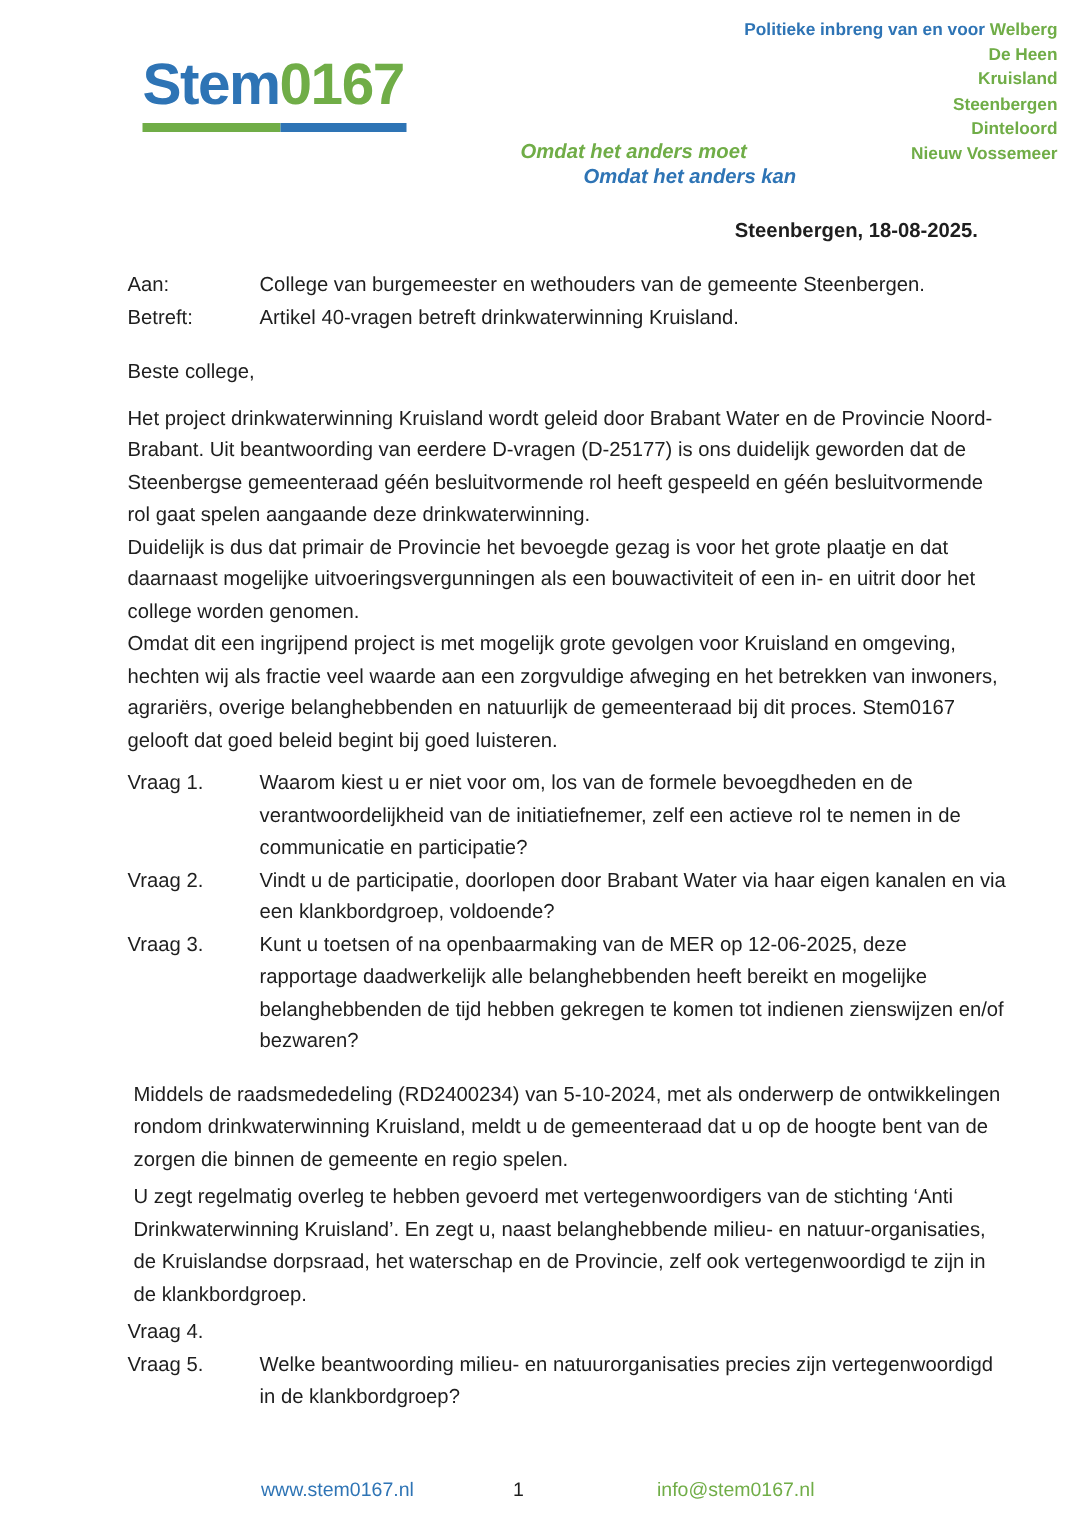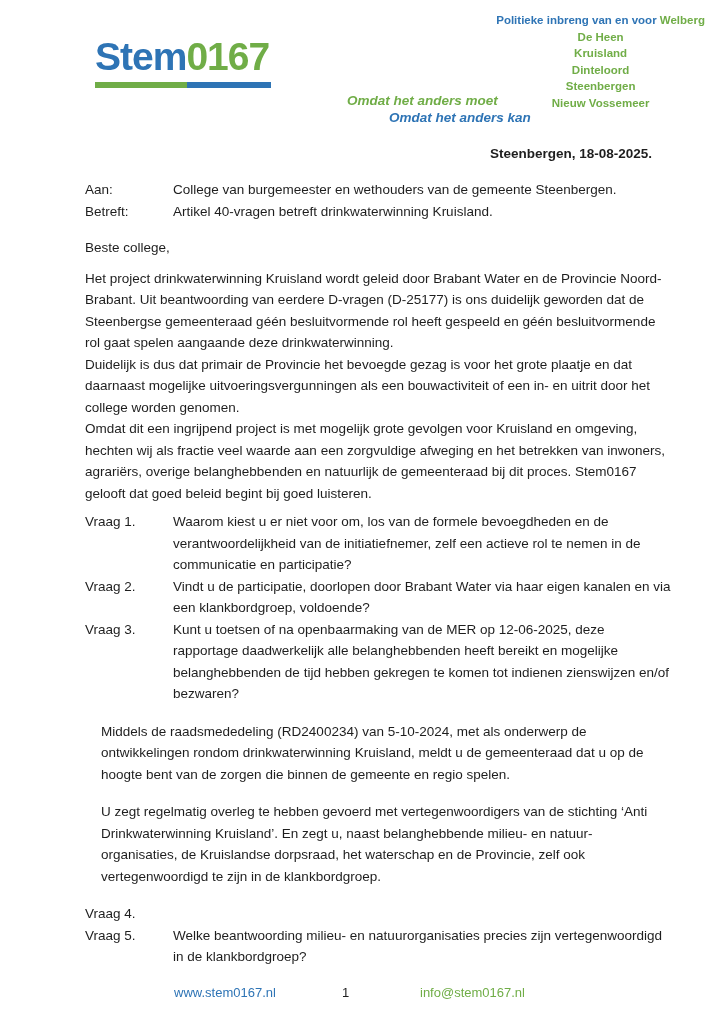--- a/index.html
+++ b/index.html
@@ -23,68 +23,68 @@
   .logo-text{font-size:39px;font-weight:700;line-height:1.1;letter-spacing:-1px;white-space:nowrap;}
   .logo-stem{color:var(--blue);}
   .logo-num{color:var(--green);}
   .logo-bar{display:flex;height:6px;margin-top:3px;width:176px;}
   .logo-bar .seg-g{width:52%;background:var(--green);}
   .logo-bar .seg-b{width:48%;background:var(--blue);}
 
   .region{position:absolute;top:12px;right:19px;text-align:right;
           font-size:11.5px;font-weight:700;line-height:16.5px;}
   .region .prefix{color:var(--blue);}
-  .region .village{color:var(--green);text-align:center;}
+  .region .village{color:var(--green);}
 
   .tagline{position:absolute;left:347px;top:92px;font-size:13.5px;font-weight:700;
            font-style:italic;line-height:17px;white-space:nowrap;}
   .tagline .t1{color:var(--green);}
   .tagline .t2{color:var(--blue);margin-left:42px;}
 
   .dateline{position:absolute;top:146px;right:72px;font-size:13.5px;font-weight:bold;}
 
   
   .body-content{position:absolute;left:85px;top:179px;width:588px;
                 font-size:13.5px;line-height:21.5px;}
   .meta-row{display:grid;grid-template-columns:88px 1fr;}
   .salutation{margin-top:15px;}
   .intro{margin-top:9px;}
   .intro p{margin:0;}
   .q-block-1{margin-top:7px;}
   .q-row{display:grid;grid-template-columns:88px 1fr;}
   .q-row .q-text div{margin:0;}
   .middle{margin-top:14px;}
-  .middle p{margin:16px;}
+  .middle p{margin:4px;}
   .q-block-2{margin-top:4px;}
 
   
   .footer{position:absolute;left:0;top:985px;width:626px;height:20px;font-size:13px;}
   .footer .website{position:absolute;left:174px;color:var(--blue);text-decoration:none;cursor:pointer;}
   .footer .pageno{position:absolute;left:342px;color:var(--ink);}
-  .footer .email{position:absolute;left:420px;color:var(--green);text-decoration:none;cursor:pointer;}
+  .footer .email{position:absolute;left:438px;color:var(--green);text-decoration:none;cursor:pointer;}
 </style>
 </head>
 <body>
 
 <div class="page">
 
   <div class="logo">
     <div class="logo-text"><span class="logo-stem">Stem</span><span class="logo-num">0167</span></div>
     <div class="logo-bar">
       <div class="seg-g"></div>
       <div class="seg-b"></div>
     </div>
   </div>
 
   <div class="region">
     <div><span class="prefix">Politieke inbreng van en voor</span><span> </span><span class="village">Welberg</span></div>
     <div class="village">De Heen</div>
     <div class="village">Kruisland</div>
+    <div class="village">Steenbergen</div>
     <div class="village">Dinteloord</div>
-    <div class="village">Steenbergen</div>
     <div class="village">Nieuw Vossemeer</div>
   </div>
 
   <div class="tagline">
     <div class="t1">Omdat het anders moet</div>
     <div class="t2">Omdat het anders kan</div>
   </div>
 
   <div class="dateline">Steenbergen, 18-08-2025.</div>
 

